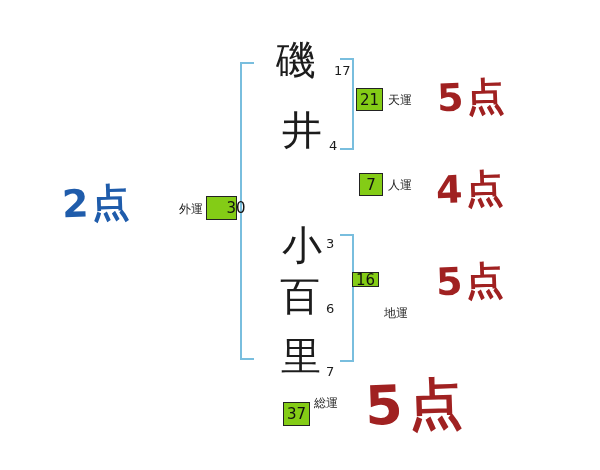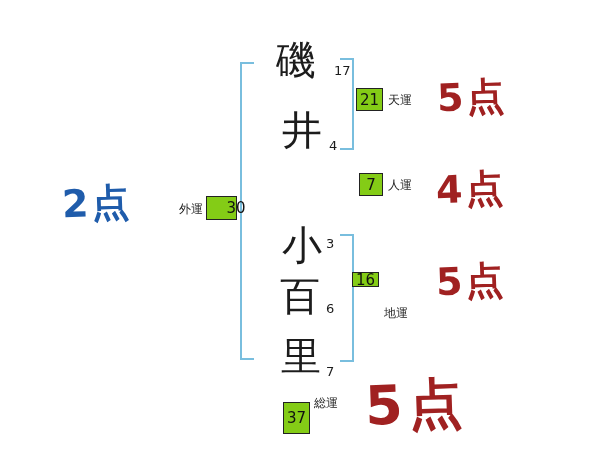--- a/index.html
+++ b/index.html
@@ -101,19 +101,19 @@
   </div>
   <div class="boxlabel" style="left:384px;top:292px;margin-top:15px;">地運</div>
   <div class="score red sz-normal" style="left:436px;top:262px;">5点</div>
 
   <div class="boxlabel" style="left:179px;top:203px;">外運</div>
   <div class="numbox" style="left:206px;top:196px;width:28px;height:24px;padding-left:29px;">
     <span>30</span>
   </div>
   <div class="score blue sz-normal" style="left:62px;top:184px;">2点</div>
 
-  <div class="numbox" style="left:283px;top:402px;width:27px;height:32px;">
+  <div class="numbox" style="left:283px;top:402px;width:27px;height:24px;">
     <span>37</span>
   </div>
   <div class="boxlabel" style="left:314px;top:397px;">総運</div>
   <div class="score red sz-big" style="left:365px;top:378px;">5点</div>
 
 </div>
 
 </body></html>

